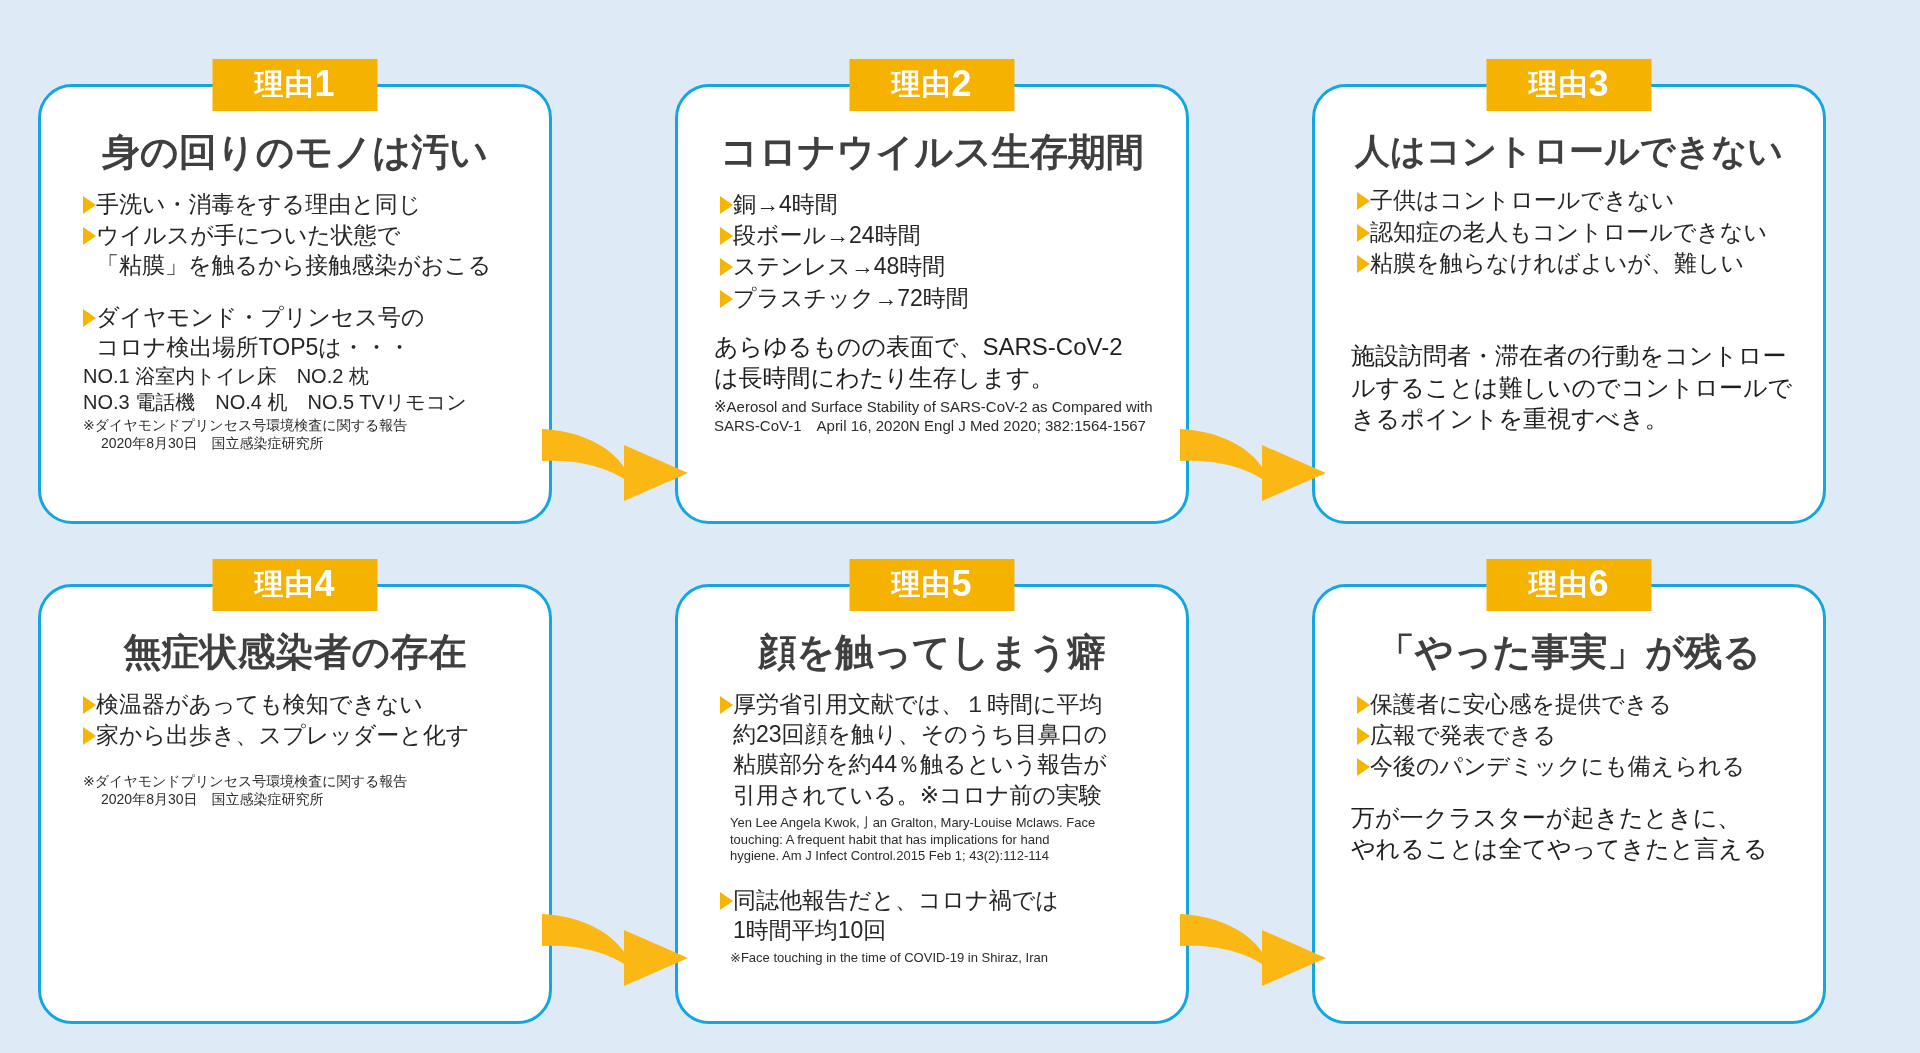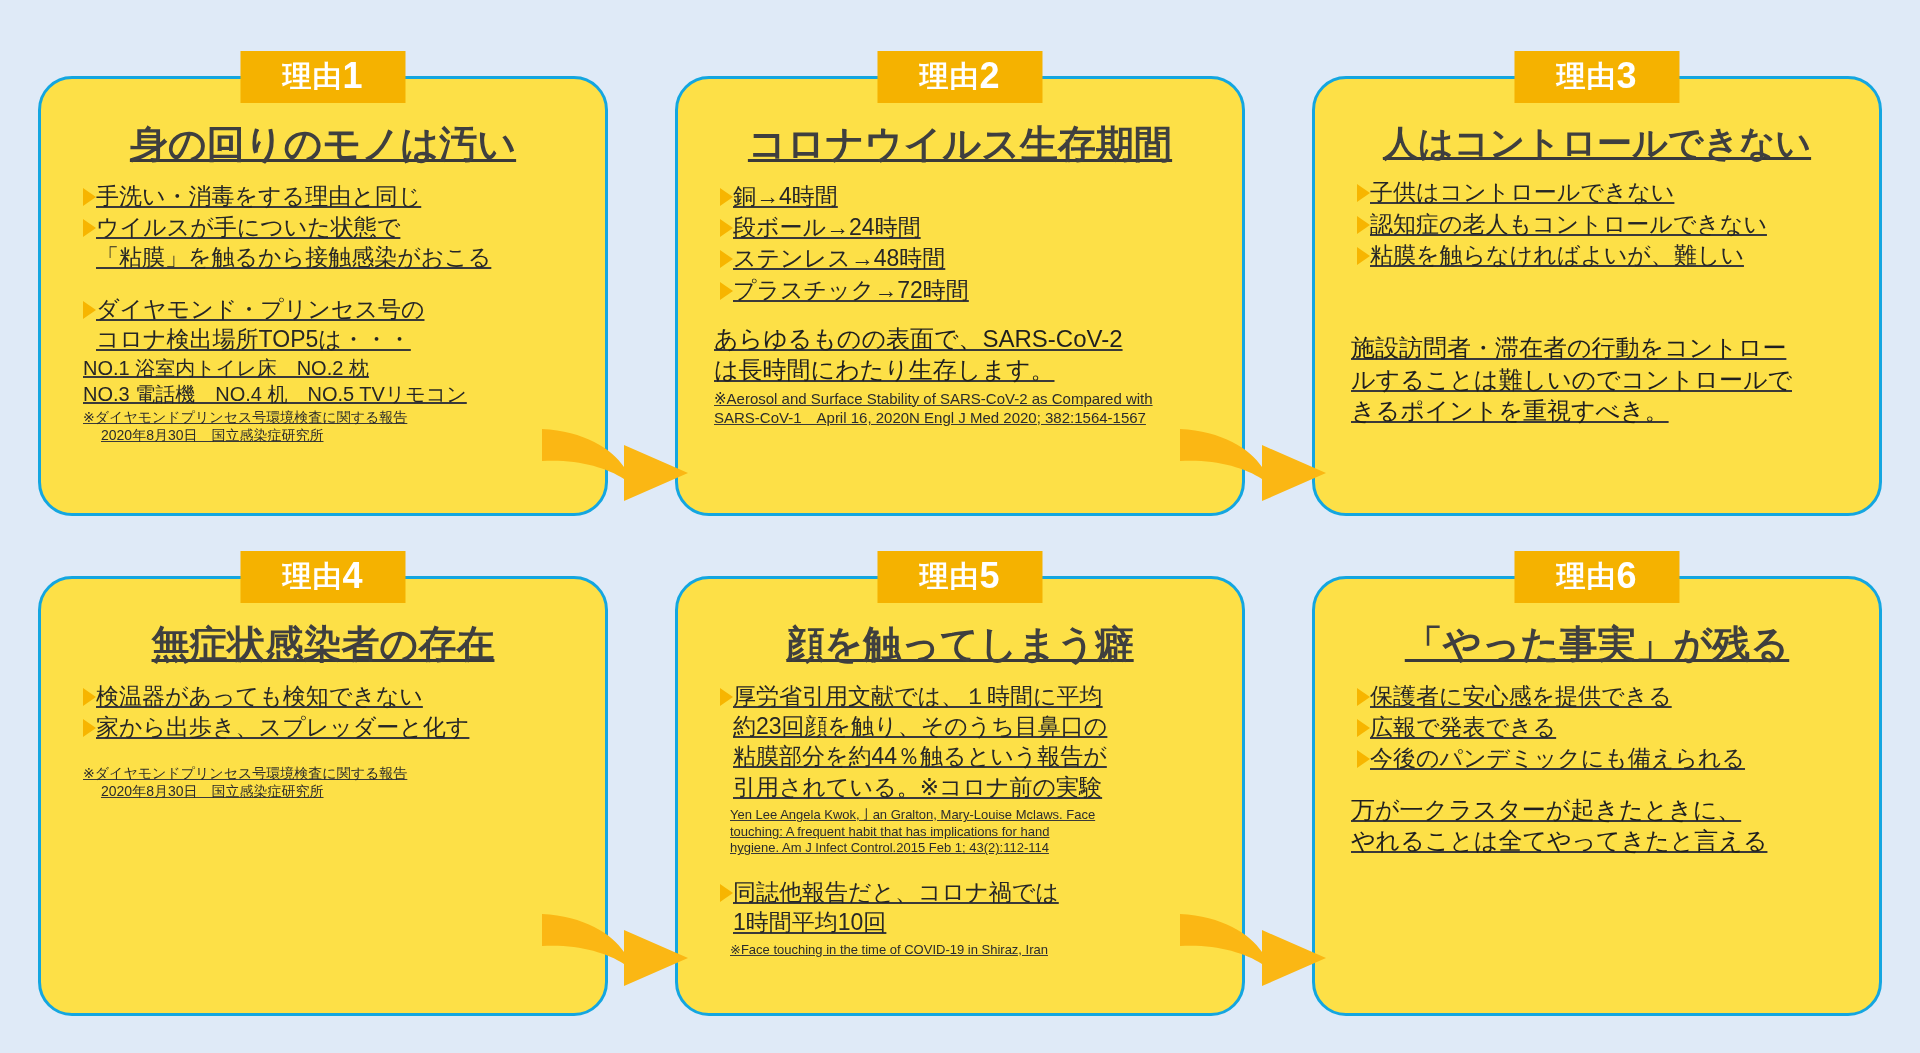--- a/index.html
+++ b/index.html
@@ -24,24 +24,24 @@
     position: absolute;
     left: 0;
     width: 1920px;
     height: 500px;
   }
   .row-1 { top: 48px; }
   .row-2 { top: 548px; }
 
   .card {
     position: absolute;
-    top: 28px;
-    width: 570px;
+    top: 36px;
+    width: 514px;
     height: 440px;
-    background: #fde047;
+    background: #ffffff;
     border: 3px solid #14a6e0;
     border-radius: 34px;
     box-sizing: border-box;
   }
   .card-c1 { left: 38px; }
   .card-c2 { left: 675px; }
   .card-c3 { left: 1312px; }
 
   .badge {
     position: absolute;
@@ -61,21 +61,20 @@
   .badge .num {
     font-size: 36px;
     font-weight: bold;
     vertical-align: -2px;
   }
 
   .card-inner {
     padding: 44px 26px 14px 26px;
     box-sizing: border-box;
     height: 100%;
-    text-decoration: underline;
   }
   .card-title {
     text-align: center;
     font-size: 38px;
     font-weight: bold;
     color: #3f3f3f;
     letter-spacing: 0px;
     line-height: 1.15;
     margin: 0 0 14px 0;
     white-space: nowrap;

